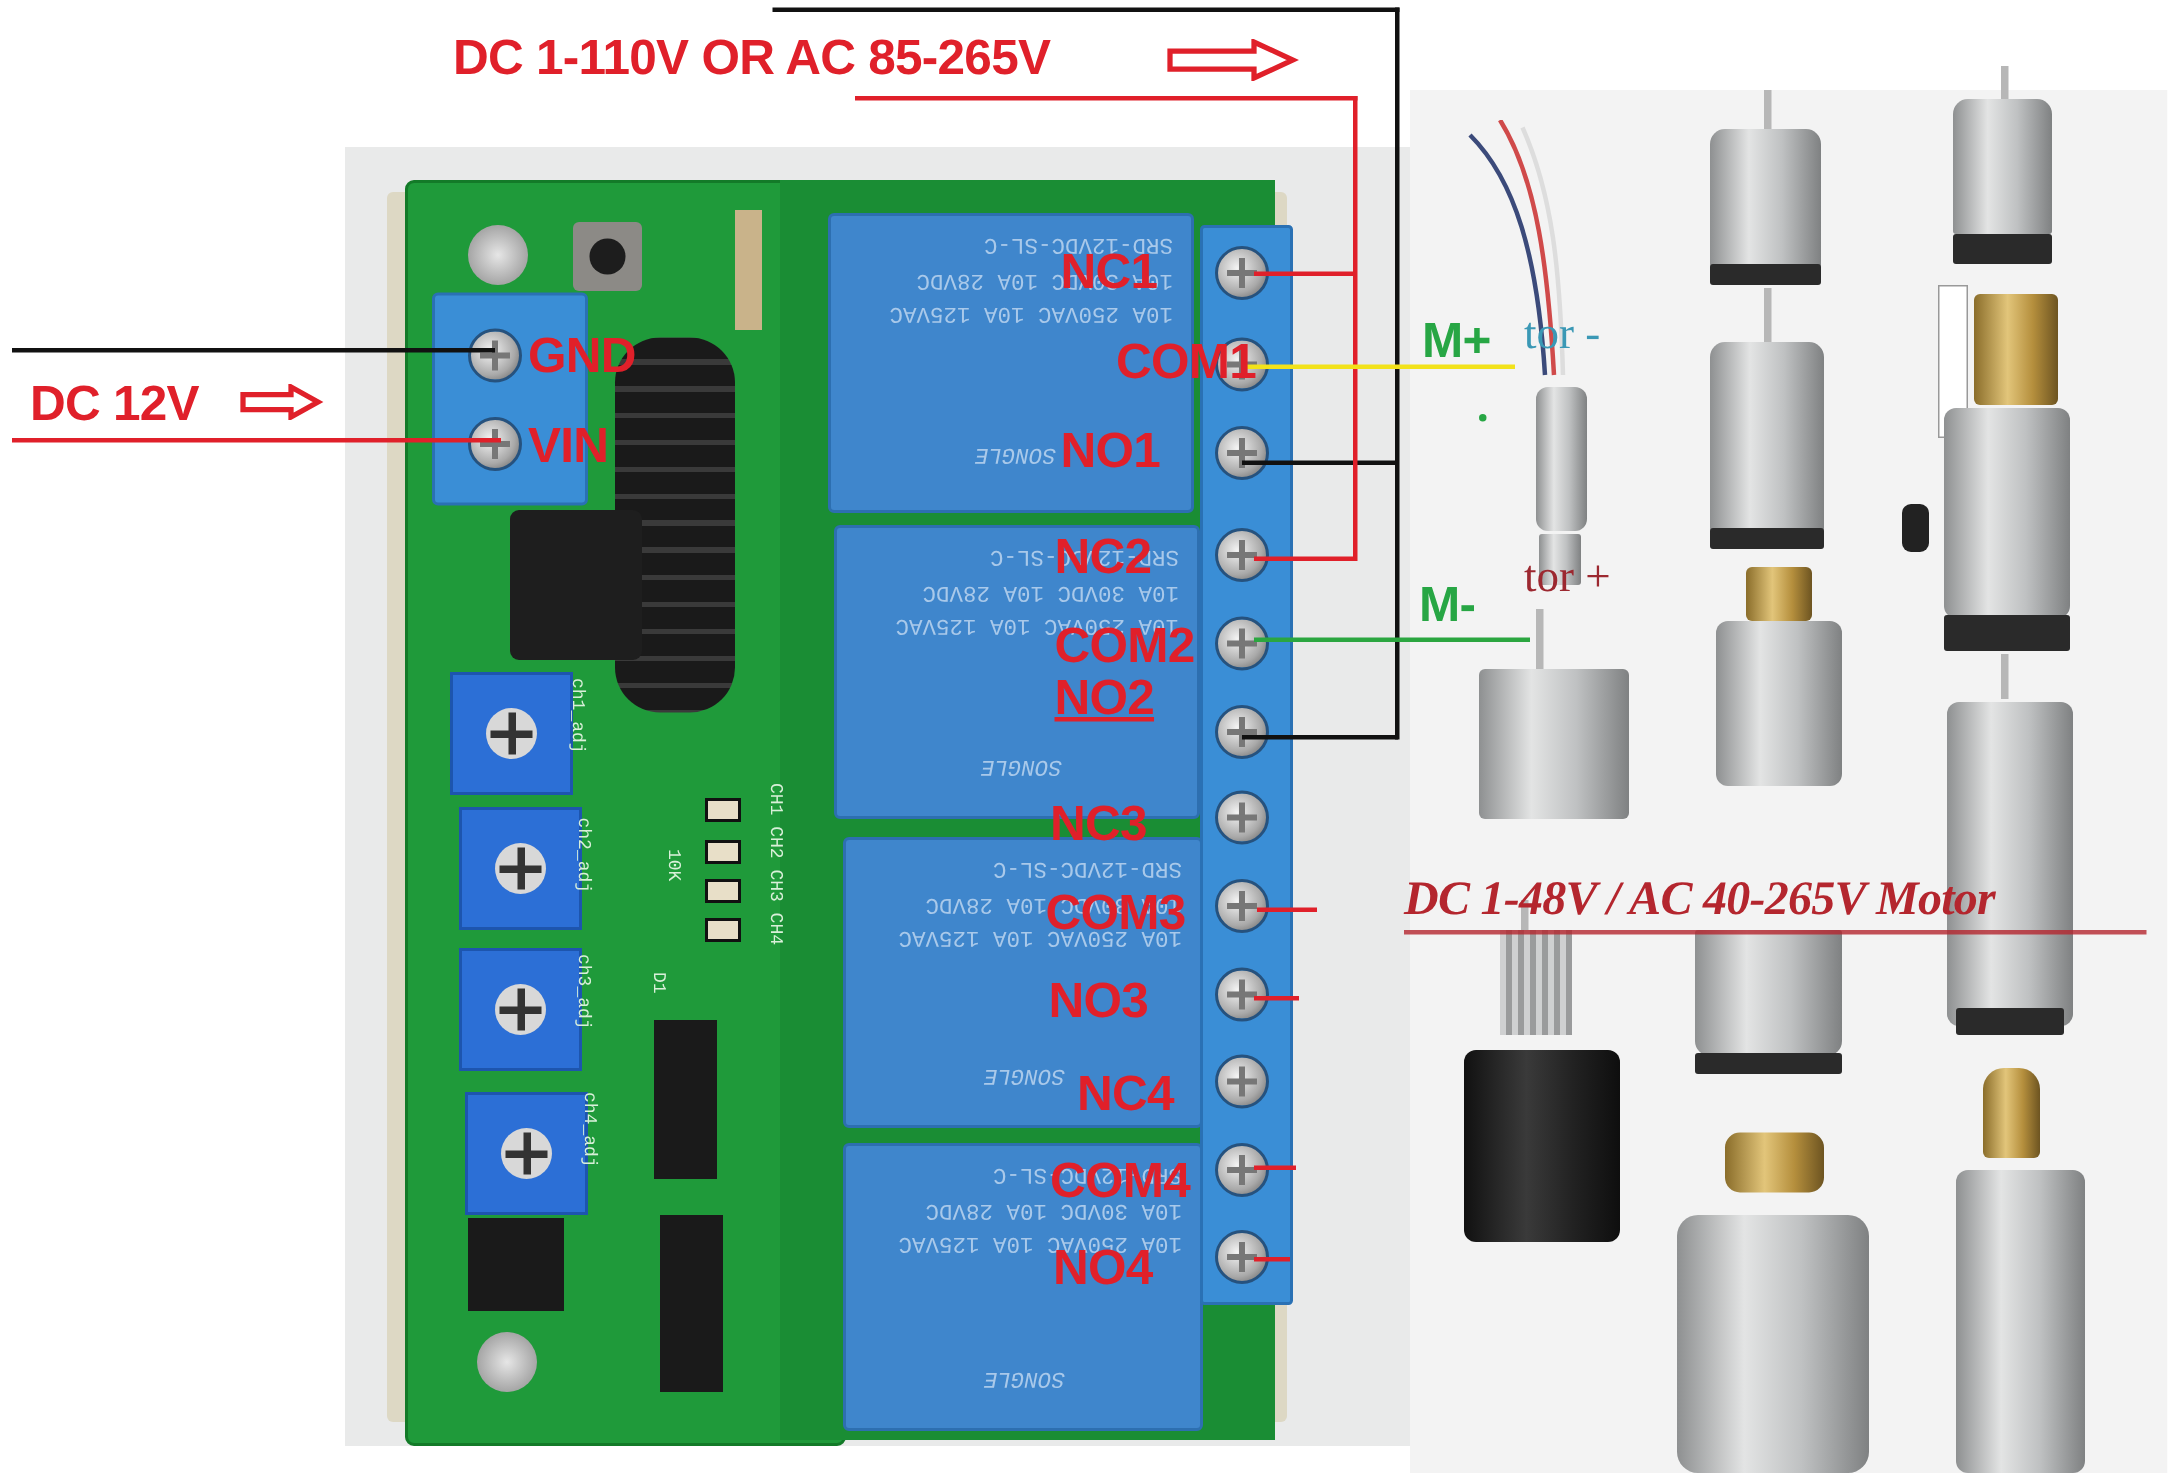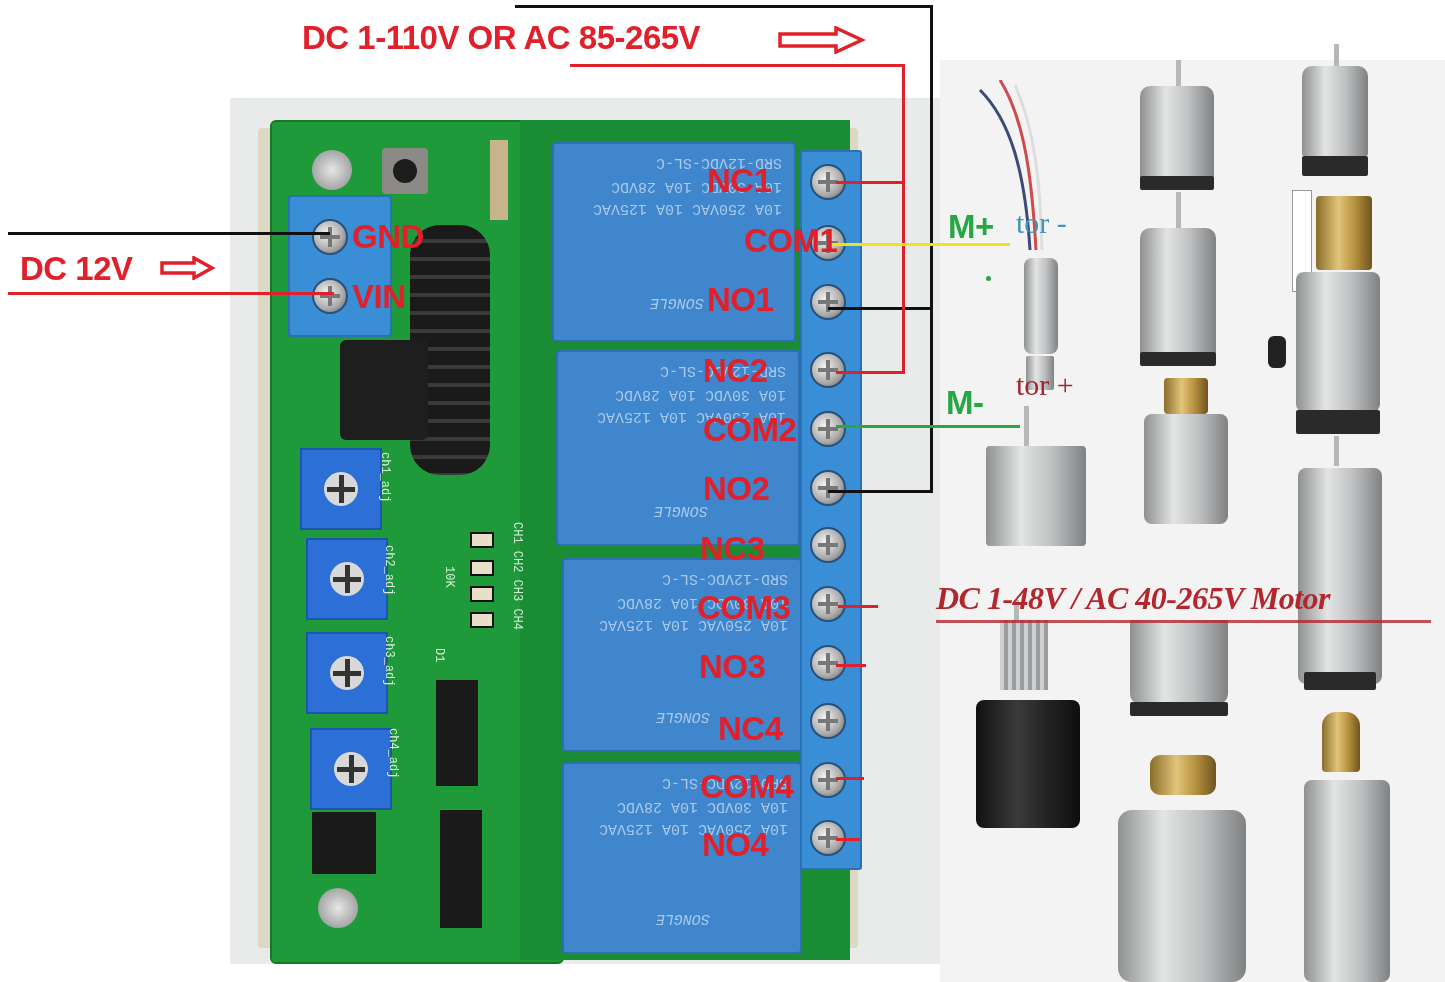--- a/index.html
+++ b/index.html
@@ -218,21 +218,21 @@
 </svg>
 
 <div class="lbl pin" style="left:352px;top:220px;">GND</div>
 <div class="lbl pin" style="left:352px;top:280px;">VIN</div>
 
 <div class="lbl pin" style="left:707px;top:164px;">NC1</div>
 <div class="lbl pin" style="left:744px;top:224px;">COM1</div>
 <div class="lbl pin" style="left:707px;top:283px;">NO1</div>
 <div class="lbl pin" style="left:703px;top:354px;">NC2</div>
 <div class="lbl pin" style="left:703px;top:413px;">COM2</div>
-<div class="lbl pin" style="left:703px;top:472px;">NO2</div>
+<div class="lbl pin" style="left:703px;top:448px;text-decoration:underline;">NO2</div>
 <div class="lbl pin" style="left:700px;top:532px;">NC3</div>
 <div class="lbl pin" style="left:697px;top:591px;">COM3</div>
 <div class="lbl pin" style="left:699px;top:650px;">NO3</div>
 <div class="lbl pin" style="left:702px;top:712px;margin-left:16px;">NC4</div>
 <div class="lbl pin" style="left:700px;top:770px;">COM4</div>
 <div class="lbl pin" style="left:702px;top:828px;">NO4</div>
 
 <div class="lbl pin green" style="left:948px;top:210px;">M+</div>
 <div class="lbl pin green" style="left:946px;top:386px;">M-</div>
 

